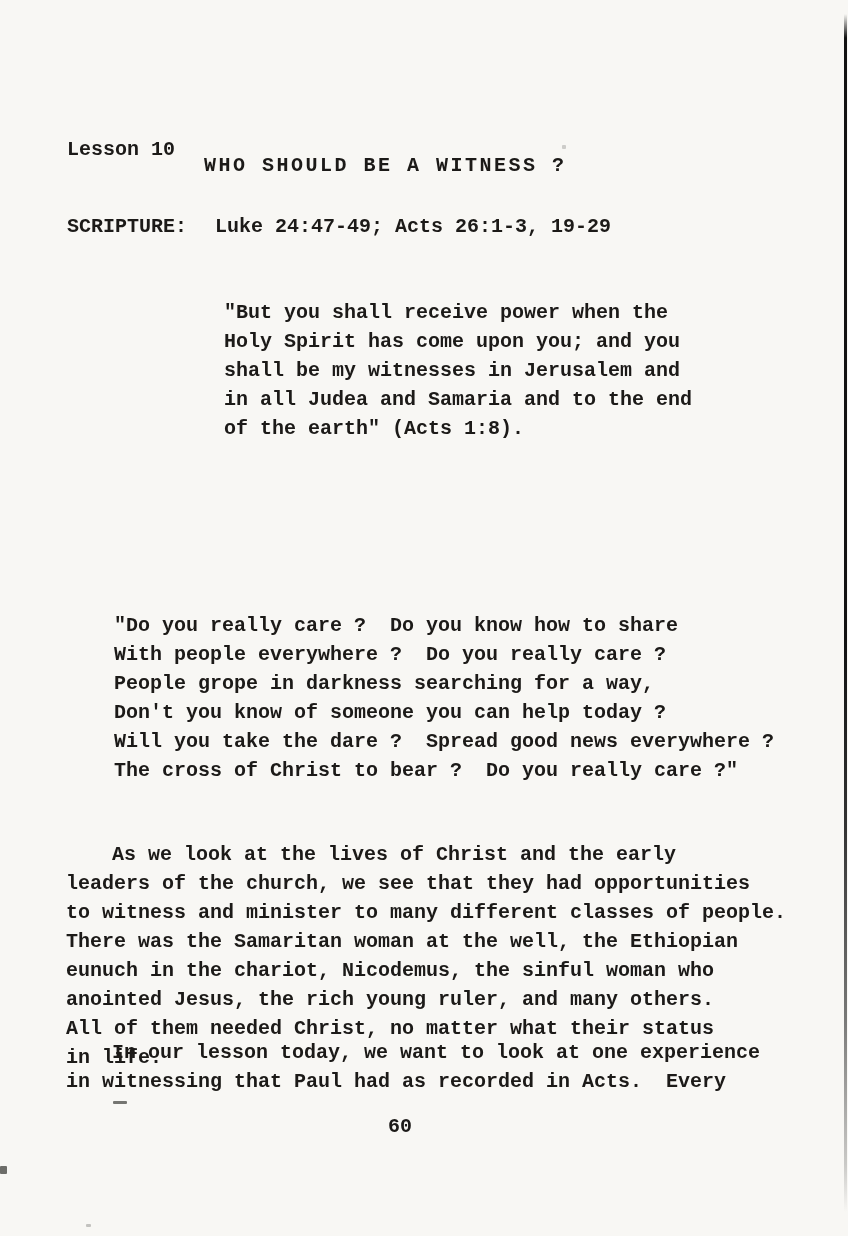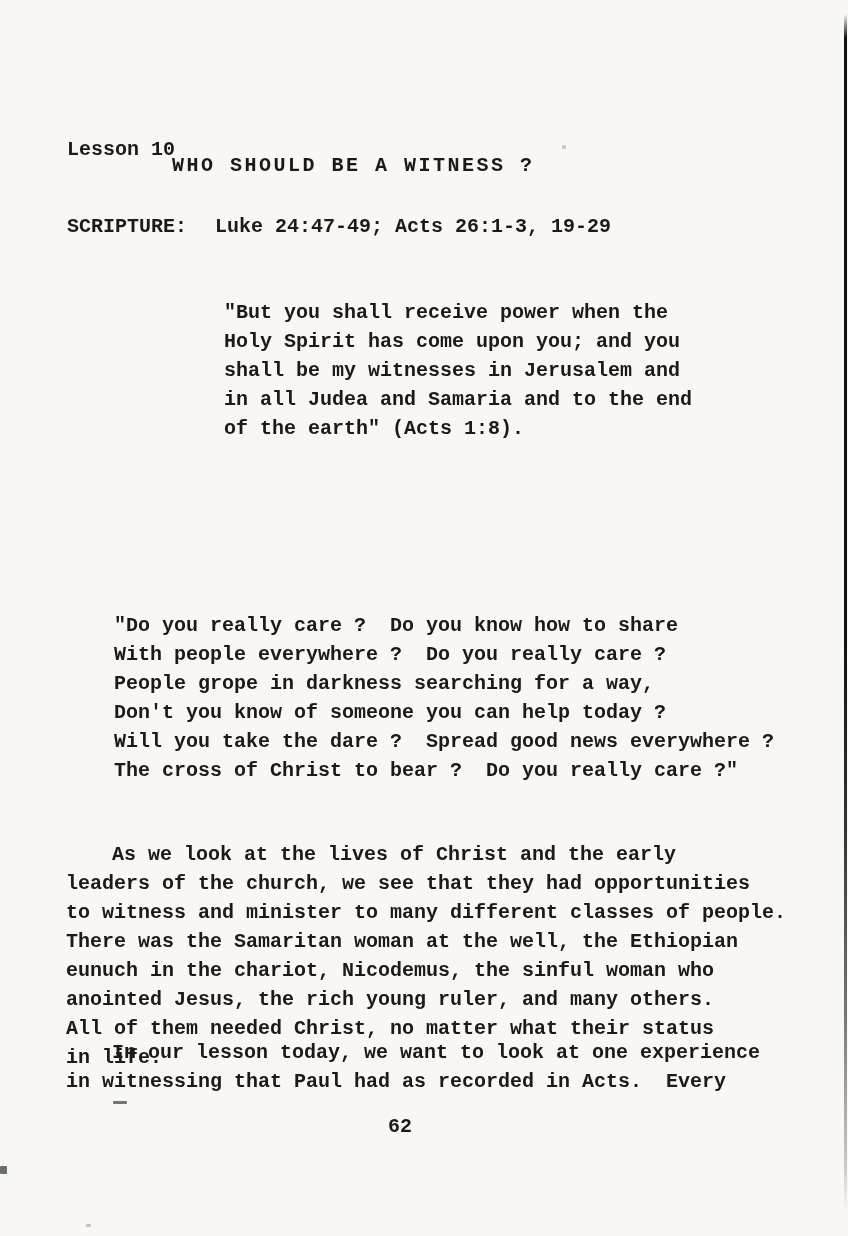--- a/index.html
+++ b/index.html
@@ -11,21 +11,21 @@
     background: var(--paper, #f8f7f4);
     overflow: hidden;
     font-family: "Liberation Mono", "DejaVu Sans Mono", monospace;
     font-weight: bold;
     color: var(--ink, #1c1a18);
     font-size: 20px;
     line-height: 29px;
   }
   .blk { position: absolute; white-space: pre-wrap; }
   .lesson-label   { top: 99px;  left: 67px; margin-top: 36px; }
-  .title          { top: 151px; left: 172px; letter-spacing: 2.5px; font-size: 20px; margin: 0; font-weight: bold; }
+  .title          { top: 151px; left: 204px; letter-spacing: 2.5px; font-size: 20px; margin: 0; font-weight: bold; }
   .scripture      { top: 212px; left: 67px; }
   .scripture .refs{ margin-left: 28px; }
   .memory-label   { top: 273px; left: 67px; }
   .verse          { top: 298px; left: 224px; }
   .para1          { top: 469px; left: 66px; width: 730px; text-indent: 46px; }
   .poem           { top: 611px; left: 114px; }
   .para2          { top: 840px; left: 66px; width: 740px; text-indent: 46px; }
   .para3          { top: 1038px; left: 66px; width: 740px; text-indent: 46px; }
   .page-number    { top: 1112px; left: 0; width: 800px; text-align: center; }
   .scan-edge {
@@ -78,21 +78,21 @@
 to witness and minister to many different classes of people.
 There was the Samaritan woman at the well, the Ethiopian
 eunuch in the chariot, Nicodemus, the sinful woman who
 anointed Jesus, the rich young ruler, and many others.
 All of them needed Christ, no matter what their status
 in life.</div>
 
   <div class="blk para3">In our lesson today, we want to look at one experience
 in witnessing that Paul had as recorded in Acts.  Every</div>
 
-  <div class="blk page-number">62</div>
+  <div class="blk page-number">60</div>
 
   <div class="scan-edge"></div>
   <div class="speck speck-dash"></div>
   <div class="speck speck-edge"></div>
   <div class="speck speck-dot1"></div>
   <div class="speck speck-dot2"></div>
 
 </div>
 
 </body></html>

